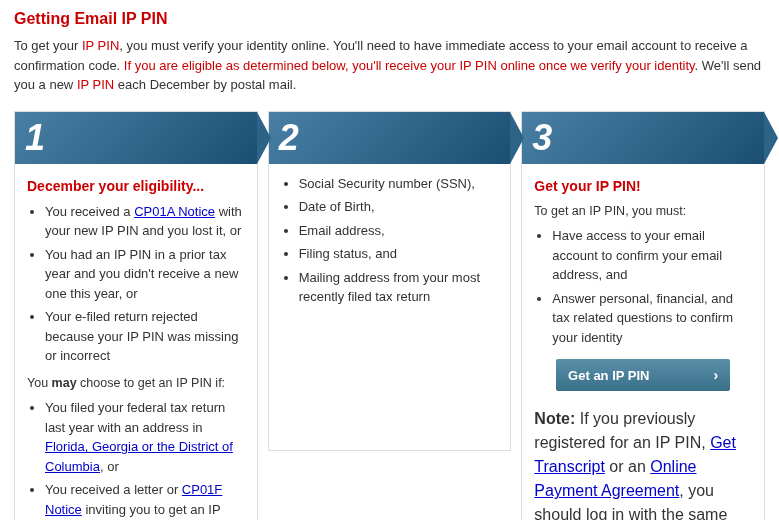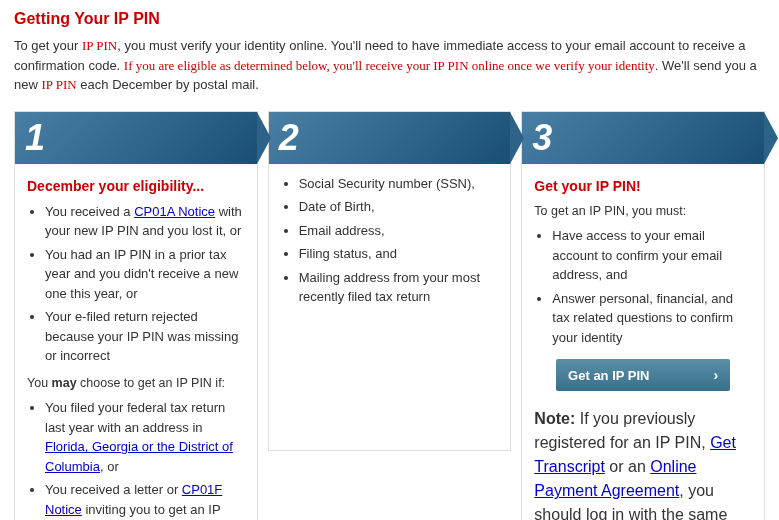--- a/index.html
+++ b/index.html
@@ -19,21 +19,21 @@
       font-size: 16px;
       font-weight: bold;
       margin-bottom: 8px;
     }
     .intro-text {
       font-size: 13px;
       line-height: 1.5;
       color: #333;
       margin-bottom: 16px;
     }
-    .intro-text .highlight { color: #c00; font-family: Liberation Serif, serif; }
+    .intro-text .highlight { color: #c00; }
 
     
     .cards {
       display: flex;
       gap: 10px;
       align-items: flex-start;
     }
 
     
     .card {
@@ -143,21 +143,21 @@
     .note-text strong { font-weight: bold; }
     .note-text a {
       color: #00c;
       text-decoration: underline;
       cursor: pointer;
     }
   </style>
 </head>
 <body>
 
-<div class="page-title">Getting Your IP PIN</div>
+<div class="page-title">Getting Email IP PIN</div>
 
 <p class="intro-text">
   To get your <span class="highlight">IP PIN</span>, you must verify your identity online. You'll need to have immediate access to your email account to receive a confirmation code. <span class="highlight">If you are eligible as determined below, you'll receive your <span>IP PIN</span> online once we verify your identity</span>. We'll send you a new <span class="highlight">IP PIN</span> each December by postal mail.
 </p>
 
 <div class="cards">
 
   <div class="card">
     <div class="card-banner">
       <span class="card-number">1</span>

